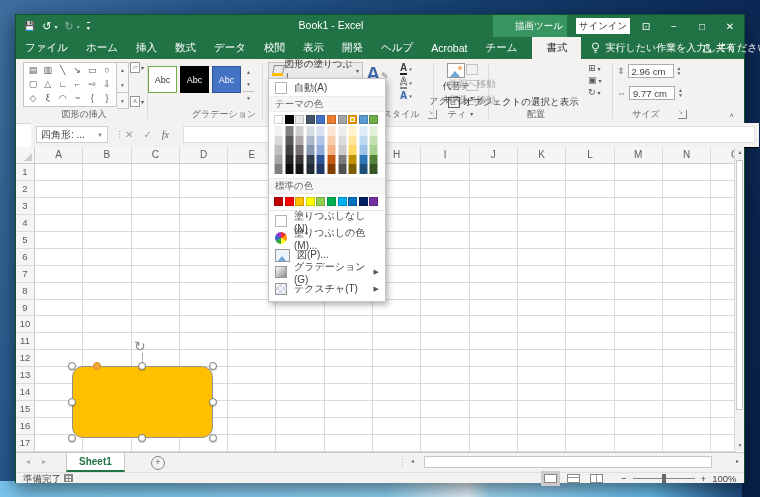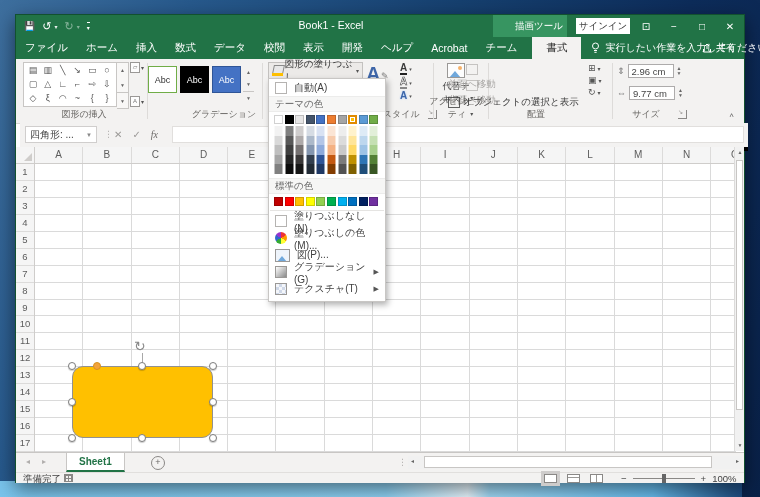--- a/index.html
+++ b/index.html
@@ -70,21 +70,21 @@
   .arr-item{position:absolute;display:flex;align-items:center;gap:3px;font-size:9.5px;white-space:nowrap;}
   .disabled{color:#a6a4a2;flex-direction:column;}
   .tiny-ic{width:10px;height:9px;border:1px solid currentColor;opacity:.6;display:inline-block;}
   .arr-icons{position:absolute;left:572px;top:4px;display:flex;flex-direction:column;gap:2px;}
   .arr-icons .row{display:flex;align-items:center;gap:2px;font-size:9px;color:#555;}
   .size-item{position:absolute;display:flex;align-items:center;gap:3px;font-size:9.5px;color:#444;}
   .spinbox{width:46px;height:14px;border:1px solid #adabab;background:#fff;font-size:9.5px;display:flex;align-items:center;padding:0 3px;box-sizing:border-box;}
   .spin-ar{display:flex;flex-direction:column;font-size:5px;color:#666;line-height:5px;}
   .chev{position:absolute;right:10px;bottom:3px;font-size:8px;color:#666;}
   
-  .fbar{position:absolute;left:4px;top:108px;width:100%;height:24px;background:#f3f2f1;border-bottom:4px solid #000000;}
+  .fbar{position:absolute;left:15px;top:108px;width:100%;height:24px;background:#f3f2f1;border-bottom:1px solid #000000;}
   .namebox{position:absolute;left:5px;top:3px;width:72px;height:17px;background:#fff;border:1px solid #d0cecd;
     font-size:10px;color:#444;display:flex;align-items:center;padding:0 4px;box-sizing:border-box;justify-content:space-between;}
   .fdots{position:absolute;left:84px;top:6px;color:#b5b3b1;font-size:9px;}
   .fbtns{position:absolute;left:94px;top:3px;display:flex;gap:10px;align-items:center;height:17px;color:#9b9997;font-size:10px;}
   .fx{font-style:italic;font-family:"Liberation Serif","DejaVu Serif",serif;color:#6c6a68;}
   .finput{position:absolute;left:152px;top:3px;right:4px;height:17px;background:#fff;border:1px solid #e1dfdd;box-sizing:border-box;}
   
   .sheet{position:absolute;left:0;top:132px;width:720px;height:305px;background:#fff;overflow:hidden;}
   .corner{position:absolute;left:0;top:0;width:19px;height:17px;background:#f5f5f5;border-right:1px solid #cfcdcb;border-bottom:1px solid #cfcdcb;box-sizing:border-box;}
   .corner::after{content:"";position:absolute;right:2px;bottom:2px;border-left:8px solid transparent;border-bottom:8px solid #cfcdcb;}

